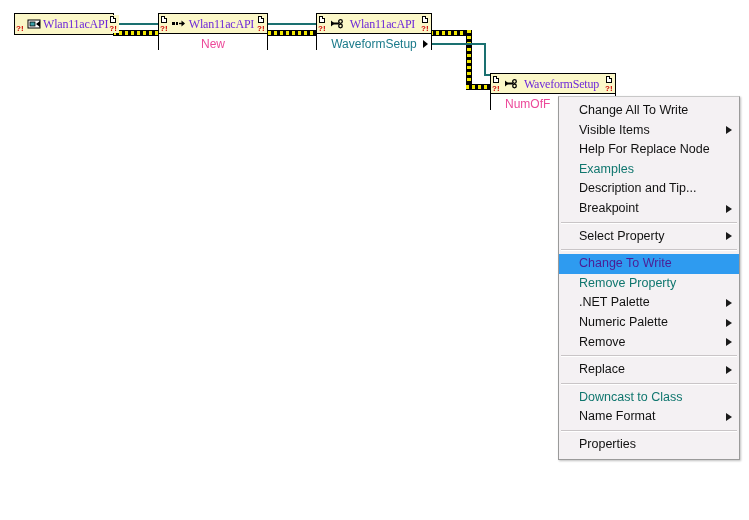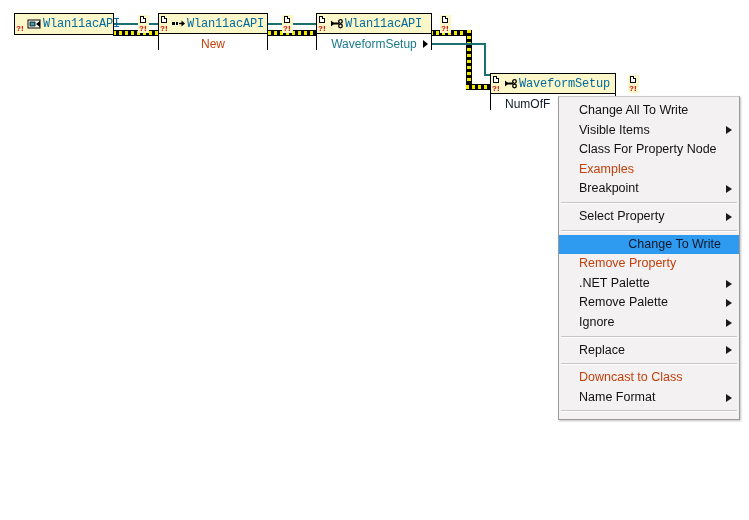--- a/index.html
+++ b/index.html
@@ -65,26 +65,26 @@
     border-bottom: 1px solid #000000;
     display: flex;
     align-items: center;
     position: relative;
     box-sizing: border-box;
   }
   .node-header.noborder { border-bottom: none; }
   .node-title {
     flex: 1;
     text-align: center;
-    font-family: Liberation Mono, monospace;
+    font-family: Liberation Serif, serif;
     font-size: 12px;
     line-height: 12px;
-    color: #0369a1;
+    color: #6d28d9;
     letter-spacing: -0.2px;
-    padding-right: 18px;
+    padding-right: 0;
   }
 
   
   .term {
     width: 11px;
     height: 18px;
     background: #fbf7c8;
     position: relative;
     flex: 0 0 auto;
     overflow: hidden;
@@ -130,41 +130,41 @@
     align-items: center;
     background: #ffffff;
     position: relative;
     box-sizing: border-box;
   }
   .prop-label {
     flex: 1;
     text-align: center;
     font-size: 12px;
     line-height: 12px;
-    color: #0f172a;
+    color: #ec4899;
   }
   .prop-label.teal { color: #1a7a8a; }
   .prop-arrow {
     position: absolute;
     right: 3px;
     top: 50%;
     transform: translateY(-50%);
     width: 0; height: 0;
     border-left: 5px solid #000;
     border-top: 4px solid transparent;
     border-bottom: 4px solid transparent;
   }
   .node-sub {
     height: 20px;
     display: flex;
     align-items: center;
     justify-content: center;
     background: #ffffff;
     font-size: 12px;
-    color: #c2410c;
+    color: #ec4899;
   }
 
   
   #context-menu {
     position: absolute;
     left: 558px;
     top: 96px;
     width: 182px;
     background: #f4f1f3;
     border: 1px solid #9a9a9a;
@@ -177,25 +177,24 @@
     height: 19.6px;
     line-height: 19.6px;
     padding-left: 20px;
     padding-right: 18px;
     font-size: 12.5px;
     color: #111;
     position: relative;
     white-space: nowrap;
     font-family: "Liberation Sans", sans-serif;
   }
-  .menu-item.disabled { color: #c2410c; }
+  .menu-item.disabled { color: #0f766e; }
   .menu-item.selected {
     background: #2e9bf0;
-    color: #0f172a;
-    text-align: right;
+    color: #4c1d95;
   }
   .menu-item .submenu-arrow {
     position: absolute;
     right: 7px;
     top: 50%;
     transform: translateY(-50%);
     width: 0; height: 0;
     border-left: 6px solid #1a1a1a;
     border-top: 4.5px solid transparent;
     border-bottom: 4.5px solid transparent;
@@ -324,30 +323,32 @@
     <div class="node-prop">
       <div class="prop-label" style="text-align:left; padding-left:14px;">NumOfF</div>
     </div>
   </div>
 
 </div>
 
 <div id="context-menu">
     <div class="menu-item"><span>Change All To Write</span></div>
     <div class="menu-item"><span>Visible Items</span><span class="submenu-arrow"></span></div>
-    <div class="menu-item"><span>Class For Property Node</span></div>
+    <div class="menu-item"><span>Help For Replace Node</span></div>
     <div class="menu-item disabled"><span>Examples</span></div>
+    <div class="menu-item"><span>Description and Tip...</span></div>
     <div class="menu-item"><span>Breakpoint</span><span class="submenu-arrow"></span></div>
     <div class="menu-sep"></div>
     <div class="menu-item"><span>Select Property</span><span class="submenu-arrow"></span></div>
     <div class="menu-sep"></div>
     <div class="menu-item selected"><span>Change To Write</span></div>
     <div class="menu-item disabled"><span>Remove Property</span></div>
     <div class="menu-item"><span>.NET Palette</span><span class="submenu-arrow"></span></div>
-    <div class="menu-item"><span>Remove Palette</span><span class="submenu-arrow"></span></div>
-    <div class="menu-item"><span>Ignore</span><span class="submenu-arrow"></span></div>
+    <div class="menu-item"><span>Numeric Palette</span><span class="submenu-arrow"></span></div>
+    <div class="menu-item"><span>Remove</span><span class="submenu-arrow"></span></div>
     <div class="menu-sep"></div>
     <div class="menu-item"><span>Replace</span><span class="submenu-arrow"></span></div>
     <div class="menu-sep"></div>
     <div class="menu-item disabled"><span>Downcast to Class</span></div>
     <div class="menu-item"><span>Name Format</span><span class="submenu-arrow"></span></div>
     <div class="menu-sep"></div>
+    <div class="menu-item"><span>Properties</span></div>
   </div>
 
 </body></html>

